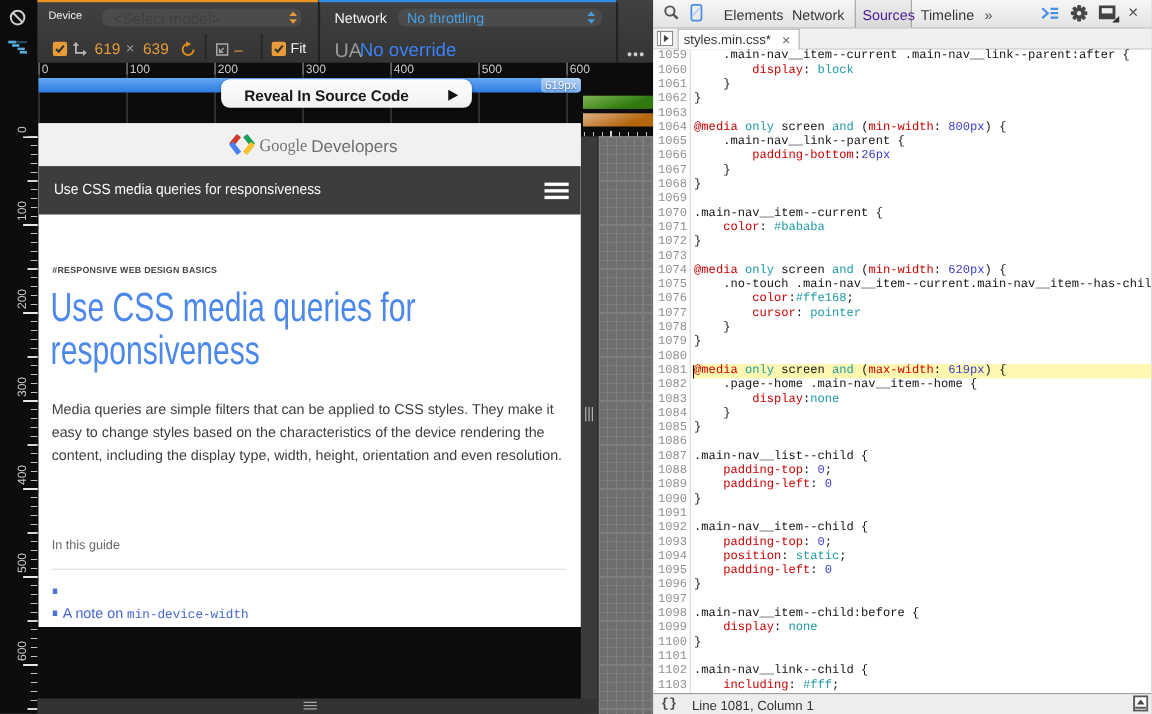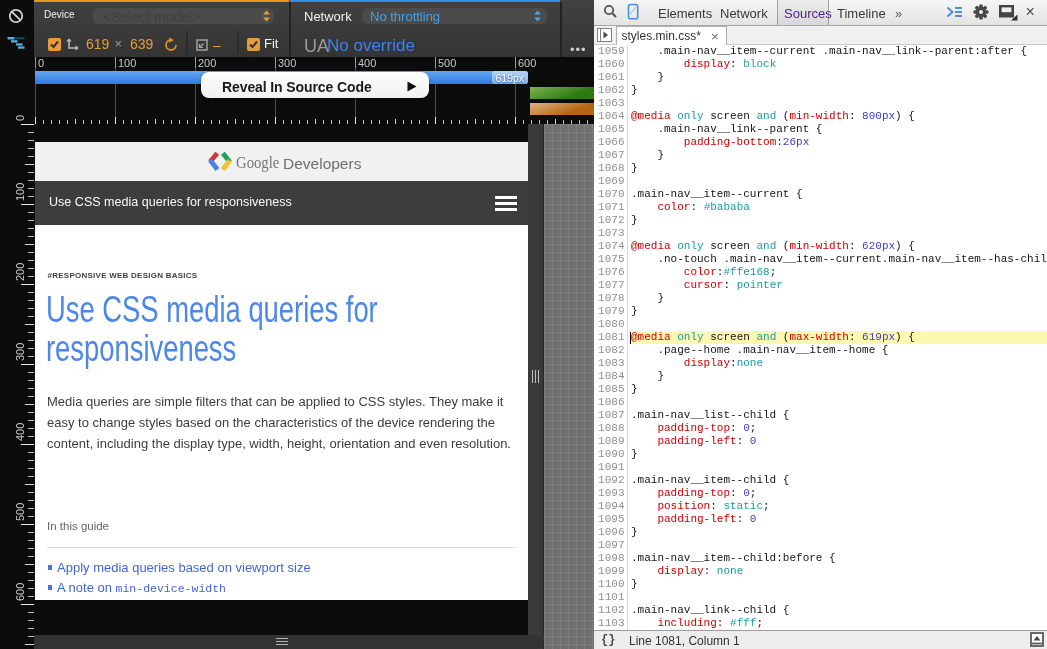--- a/index.html
+++ b/index.html
@@ -114,42 +114,41 @@
     <text transform="rotate(-90 24 501)" x="24" y="501" font-size="11" fill="#c8c8c8" font-family="Liberation Sans">600</text>
   </svg>
 <div class="abs" style="left:528px;top:124px;width:16px;height:525px;background:#3a3a3a;border-right:1.5px solid #262626"></div>
 <div class="abs" style="left:34px;top:635px;width:510px;height:14px;background:#333;border-bottom-right-radius:8px"></div>
 <div class="abs" style="left:531.5px;top:370px;width:1.5px;height:13px;background:#bdbdbd"></div>
 <div class="abs" style="left:534.7px;top:370px;width:1.5px;height:13px;background:#bdbdbd"></div>
 <div class="abs" style="left:537.9px;top:370px;width:1.5px;height:13px;background:#bdbdbd"></div>
 <div class="abs" style="left:275.5px;top:637.5px;width:12px;height:1.8px;background:#b5b5b5"></div>
 <div class="abs" style="left:275.5px;top:640.6px;width:12px;height:1.8px;background:#b5b5b5"></div>
 <div class="abs" style="left:275.5px;top:643.7px;width:12px;height:1.8px;background:#b5b5b5"></div>
-<div class="abs" style="left:34.5px;top:142px;width:493.5px;height:458px;background:#fff;overflow:hidden">
+<div class="abs" style="left:34.5px;top:112px;width:493.5px;height:458px;background:#fff;overflow:hidden">
 <div class="abs" style="left:0;top:0;width:493.5px;height:39px;background:#f1f1f1"></div>
 <svg class="abs" style="left:173px;top:9.5px" width="25" height="20">
       <path d="M9.2 1.2 L2.2 9.8" stroke="#cf3a30" stroke-width="4.8"></path>
       <path d="M2.2 8.2 L9.4 17.4" stroke="#4a80f0" stroke-width="4.8"></path>
       <path d="M14.9 1.2 L21.9 9.9" stroke="#1ba15a" stroke-width="4.8"></path>
       <path d="M21.9 8.4 L14.7 17.4" stroke="#f7c230" stroke-width="4.8"></path>
     </svg>
 <div class="abs" style="left:201.5px;top:12px;font-family:'Liberation Serif',serif;font-size:16px;color:#757575;transform:scaleX(0.92);transform-origin:0 0">Google</div>
 <div class="abs" style="left:248.5px;top:12.5px;font-size:15.5px;color:#6e6e6e">Developers</div>
 <div class="abs" style="left:0;top:39px;width:493.5px;height:44px;background:#3d3d3d"></div>
 <div class="abs" style="left:14px;top:52px;font-size:13.5px;color:#fafafa;transform:scaleX(0.93);transform-origin:0 0;white-space:nowrap">Use CSS media queries for responsiveness</div>
 <div class="abs" style="left:460.5px;top:53.5px;width:21.5px;height:3.6px;background:#fff"></div>
 <div class="abs" style="left:460.5px;top:59.5px;width:21.5px;height:3.6px;background:#fff"></div>
 <div class="abs" style="left:460.5px;top:65.5px;width:21.5px;height:3.6px;background:#fff"></div>
 <div class="abs" style="left:13px;top:128.8px;font-size:8px;font-weight:bold;letter-spacing:.25px;color:#434343">#RESPONSIVE WEB DESIGN BASICS</div>
 <div class="abs" style="left:11.5px;top:149px;font-size:37px;line-height:38.5px;color:#4c87ea;transform:scaleX(0.74);transform-origin:0 0;white-space:nowrap">Use CSS media queries for<br>responsiveness</div>
 <div class="abs" style="left:12.5px;top:250px;font-size:13px;line-height:20.9px;color:#3d3d3d;white-space:nowrap">Media queries are simple filters that can be applied to CSS styles. They make it<br>easy to change styles based on the characteristics of the device rendering the<br>content, including the display type, width, height, orientation and even resolution.</div>
 <div class="abs" style="left:12.5px;top:378px;font-size:11.5px;color:#666">In this guide</div>
 <div class="abs" style="left:12.5px;top:405px;width:468px;height:1px;background:#dcdcdc"></div>
 <div class="abs" style="left:13px;top:423px;width:4.5px;height:4.5px;background:#4a74d8"></div>
-<div class="abs" style="left:22.5px;top:418px;font-size:13px;color:#4565d2">Apply media queries based on viewport size</div>
 <div class="abs" style="left:13px;top:443px;width:4.5px;height:4.5px;background:#4a74d8"></div>
 <div class="abs" style="left:22.5px;top:438px;font-size:13px;color:#4565d2">A note on <span style="font-family:'Liberation Mono',monospace;font-size:11.5px">min-device-width</span></div>
 <div class="abs" style="left:13px;top:463px;width:4.5px;height:4.5px;background:#4a74d8"></div>
 <div class="abs" style="left:22.5px;top:458px;font-size:13px;color:#3b82f6">Use relative units</div>
 <div class="abs" style="left:12.5px;top:487px;width:468px;height:1px;background:#dcdcdc"></div>
 </div>
 <div class="abs" style="left:594px;top:0;width:453px;height:649px;background:#fff">
 <div class="abs" style="left:0;top:0;width:453px;height:26px;background:linear-gradient(#f6f6f6,#e3e3e3);border-bottom:1px solid #a8a8a8"></div>
 <svg class="abs" style="left:8px;top:3px" width="18" height="18">
       <circle cx="7" cy="7" r="4.2" fill="none" stroke="#555" stroke-width="1.8"></circle>

